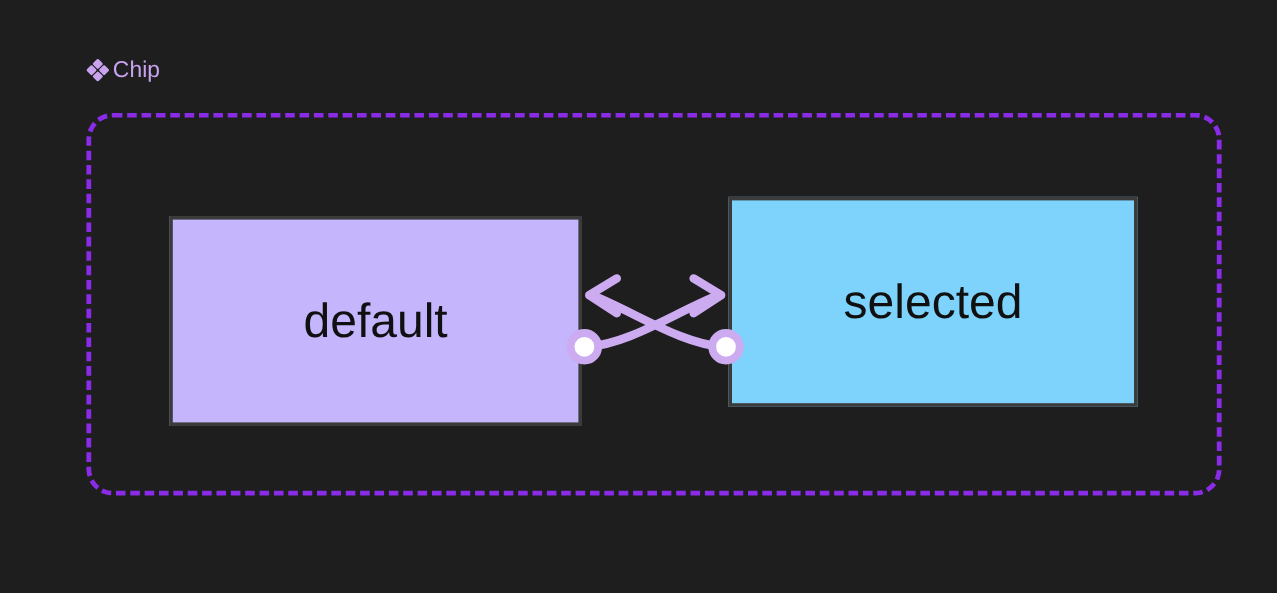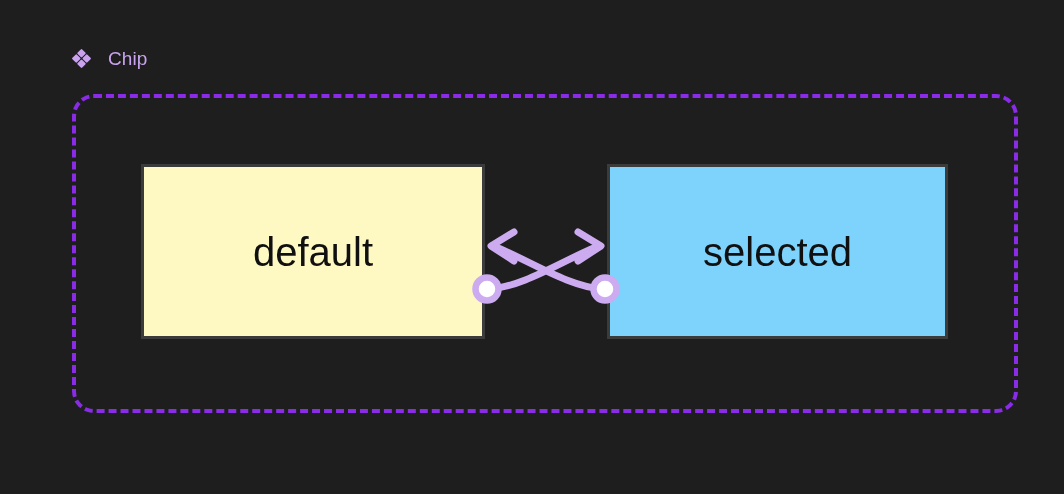--- a/index.html
+++ b/index.html
@@ -19,21 +19,21 @@
     height: 494px;
   }
 
   
   .frame-label {
     position: absolute;
     left: 72px;
     top: 44px;
     display: flex;
     align-items: center;
-    gap: 17px;
+    gap: 3px;
     height: 28px;
   }
   .component-icon {
     width: 19px;
     height: 19px;
     display: block;
     flex: none;
   }
   .frame-label-text {
     color: #c9a3ef;
@@ -65,24 +65,24 @@
     justify-content: center;
   }
   .node-label {
     font-size: 40px;
     line-height: 40px;
     color: #101010;
     white-space: nowrap;
   }
   #node-default {
     left: 141px;
-    top: 164px;
+    top: 180px;
     width: 344px;
     height: 175px;
-    background: #fef9c3;
+    background: #c4b5fd;
   }
   #node-selected {
     left: 607px;
     top: 164px;
     width: 341px;
     height: 175px;
     background: #7dd3fc;
   }
 
   

